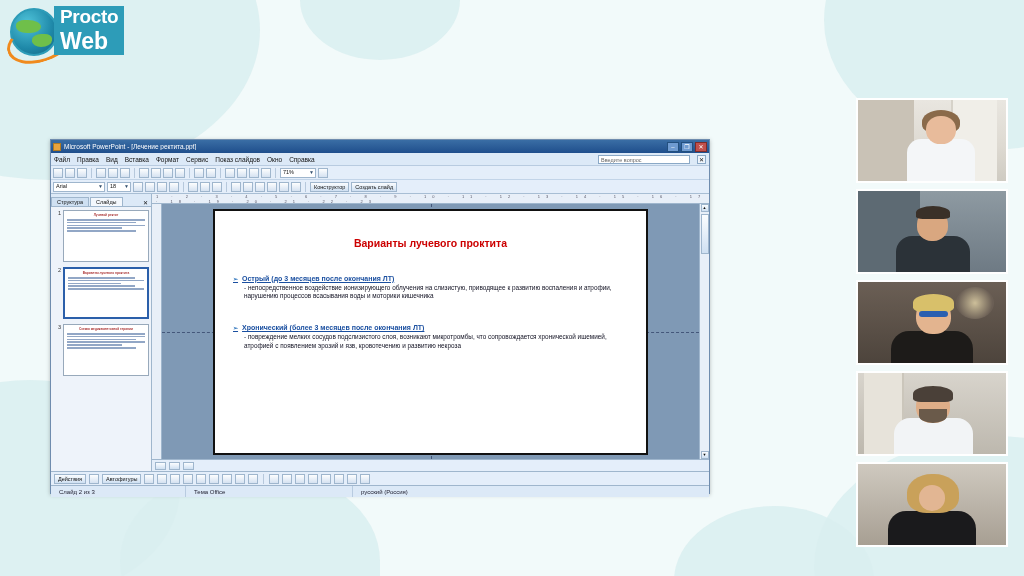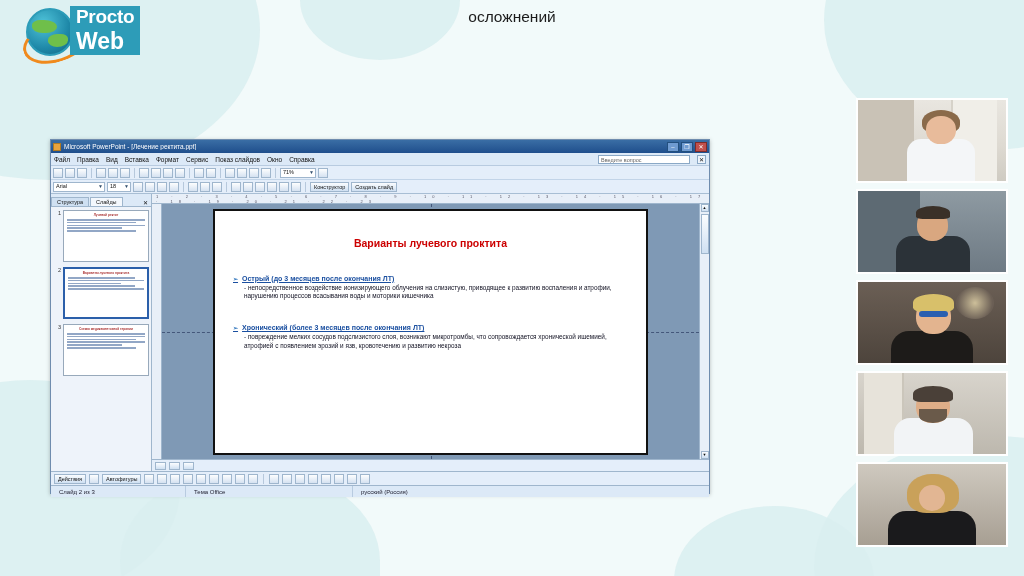--- a/index.html
+++ b/index.html
@@ -31,21 +31,21 @@
   .blob.b2 { width: 300px; height: 220px; left: -120px; top: 380px; }
   .blob.b3 { width: 260px; height: 200px; left: 120px; top: 470px; border-radius: 50% 50% 40% 60%; }
   .blob.b4 { width: 330px; height: 260px; right: -130px; top: -110px; }
   .blob.b5 { width: 360px; height: 260px; right: -150px; bottom: -120px; }
   .blob.b6 { width: 200px; height: 150px; right: 150px; bottom: -80px; }
   .blob.b7 { width: 160px; height: 120px; left: 300px; top: -60px; }
 
   
   .logo {
     position: absolute;
-    left: 24px;
+    left: 8px;
     top: 4px;
     width: 115px;
     height: 62px;
   }
   .logo .globe {
     position: absolute;
     left: 2px;
     top: 4px;
     width: 48px;
     height: 48px;
@@ -523,21 +523,20 @@
 </div>
 
 <div class="logo">
   <div class="globe"></div>
   <div class="swoosh"></div>
   <div class="word">Procto</div>
   <div class="word2">Web</div>
 </div>
 
 <div class="title">
-  <div>осложнений</div>
 </div>
 
 <div class="ppt">
 
   <div class="ppt-titlebar">
     <div class="tb-icon"></div>
     <div class="tb-text">Microsoft PowerPoint - [Лечение ректита.ppt]</div>
     <div class="win-btns">
       <div class="win-btn">–</div>
       <div class="win-btn">❐</div>

